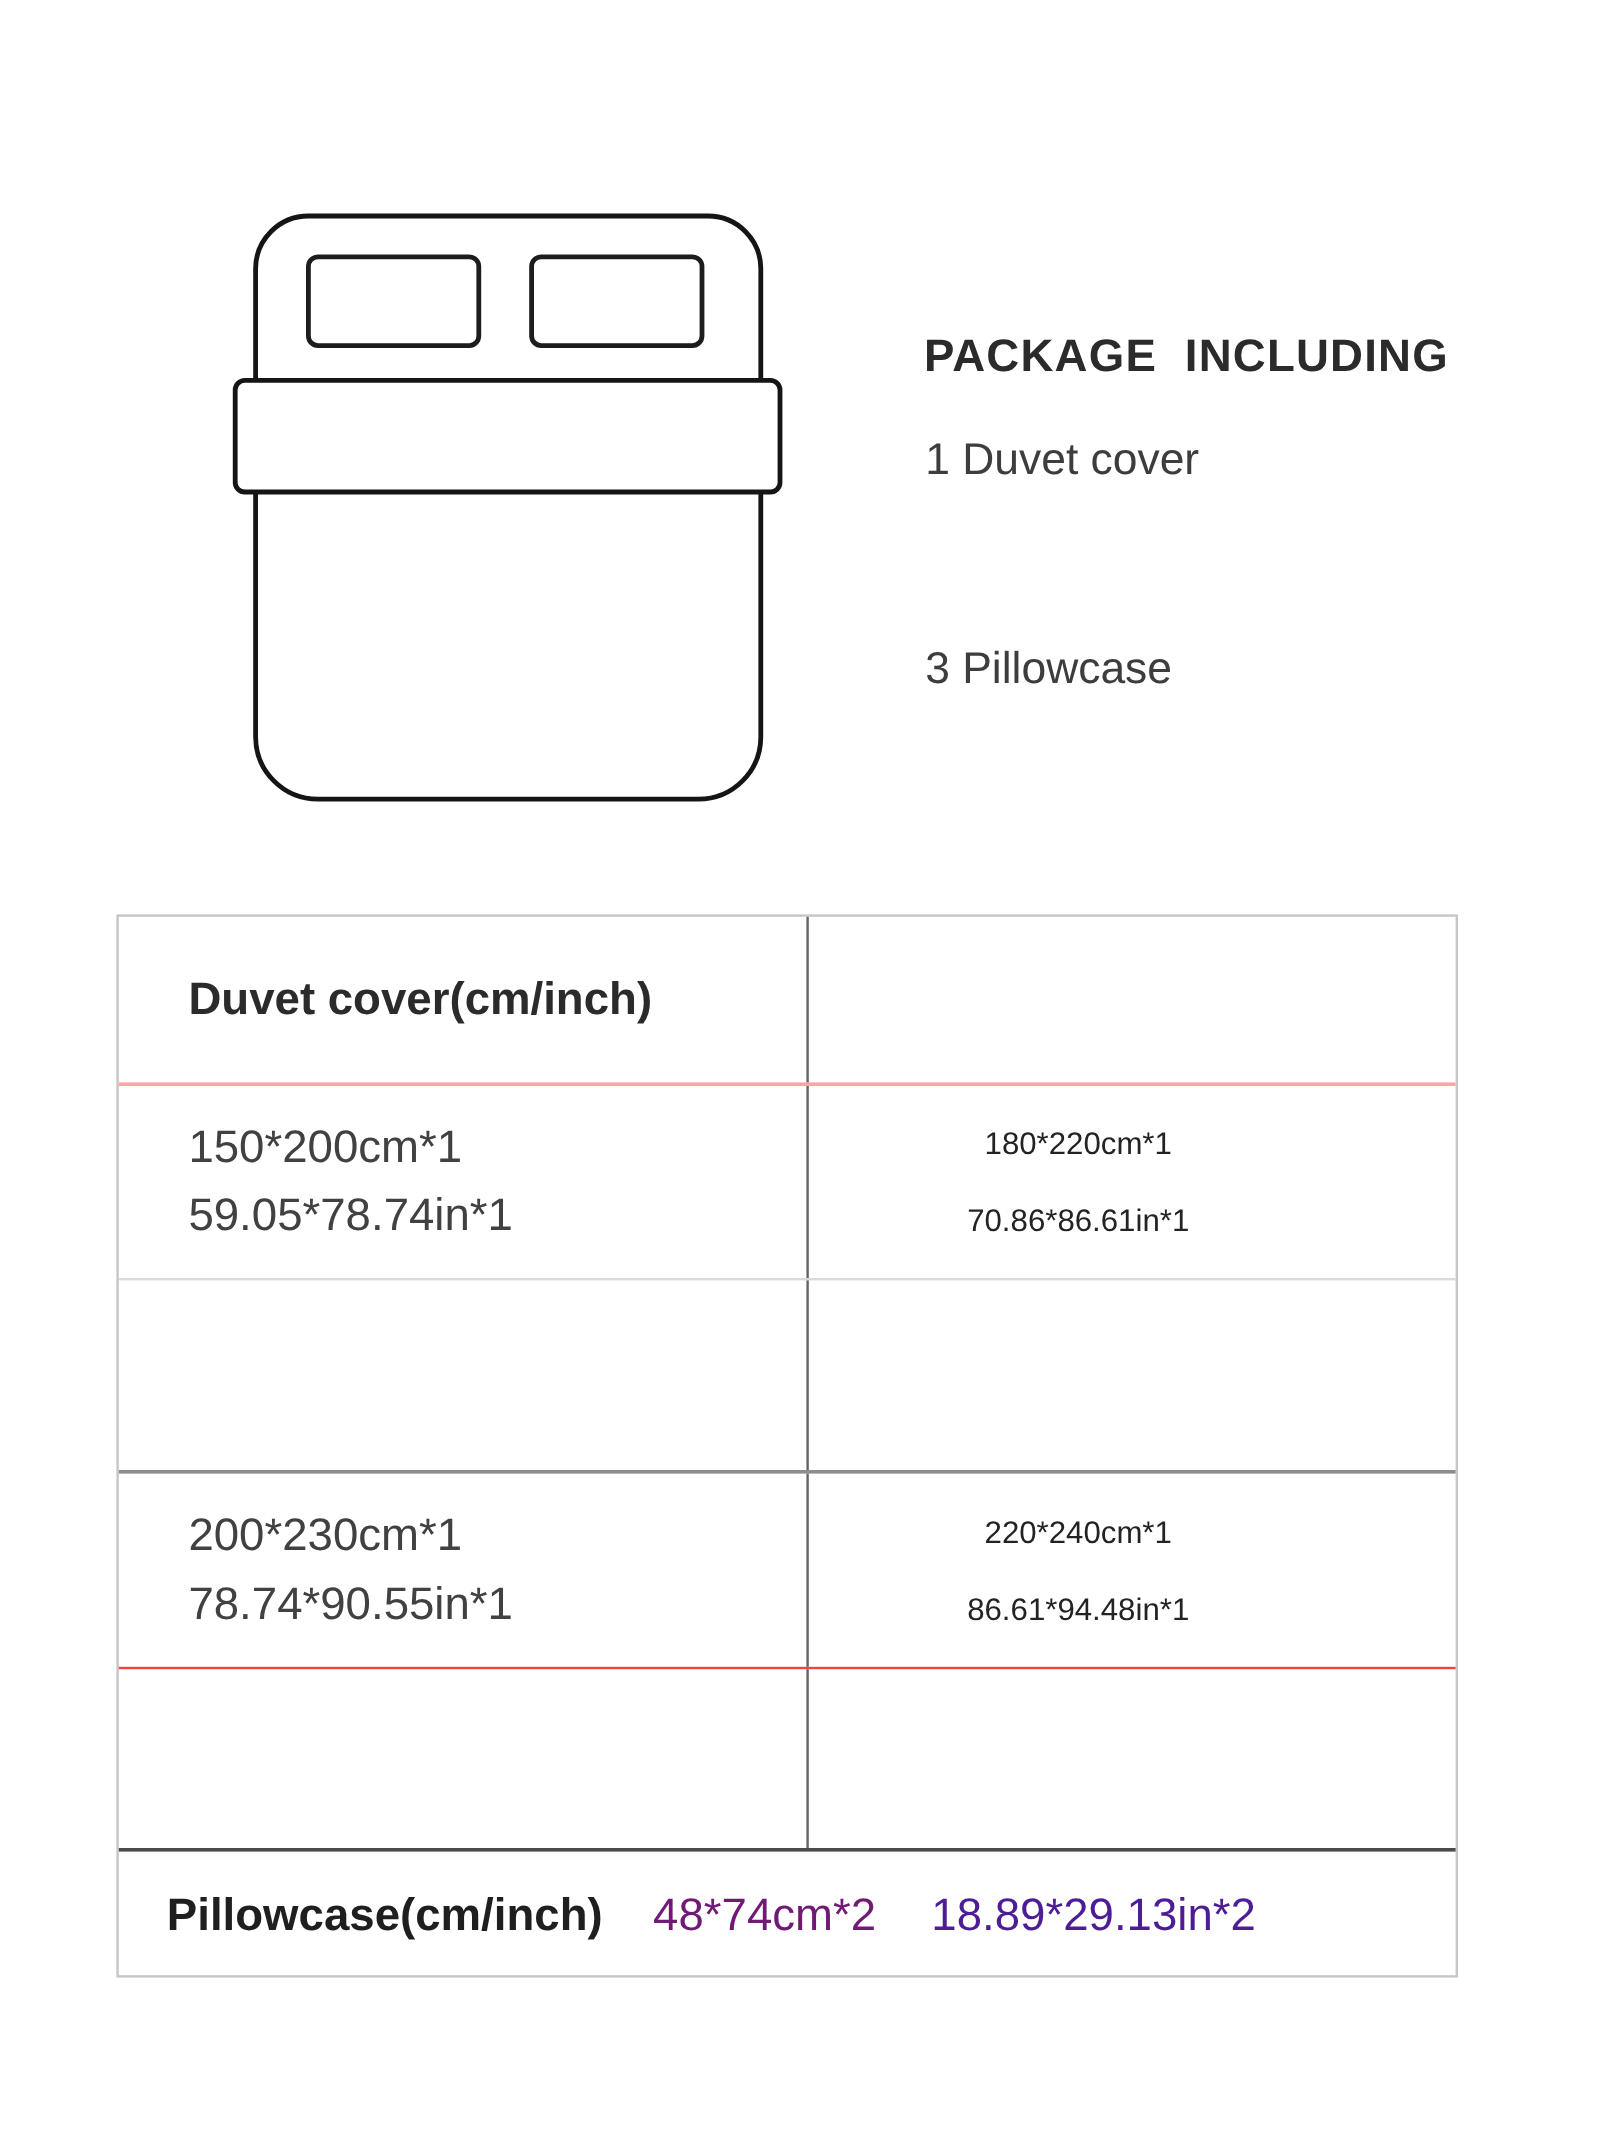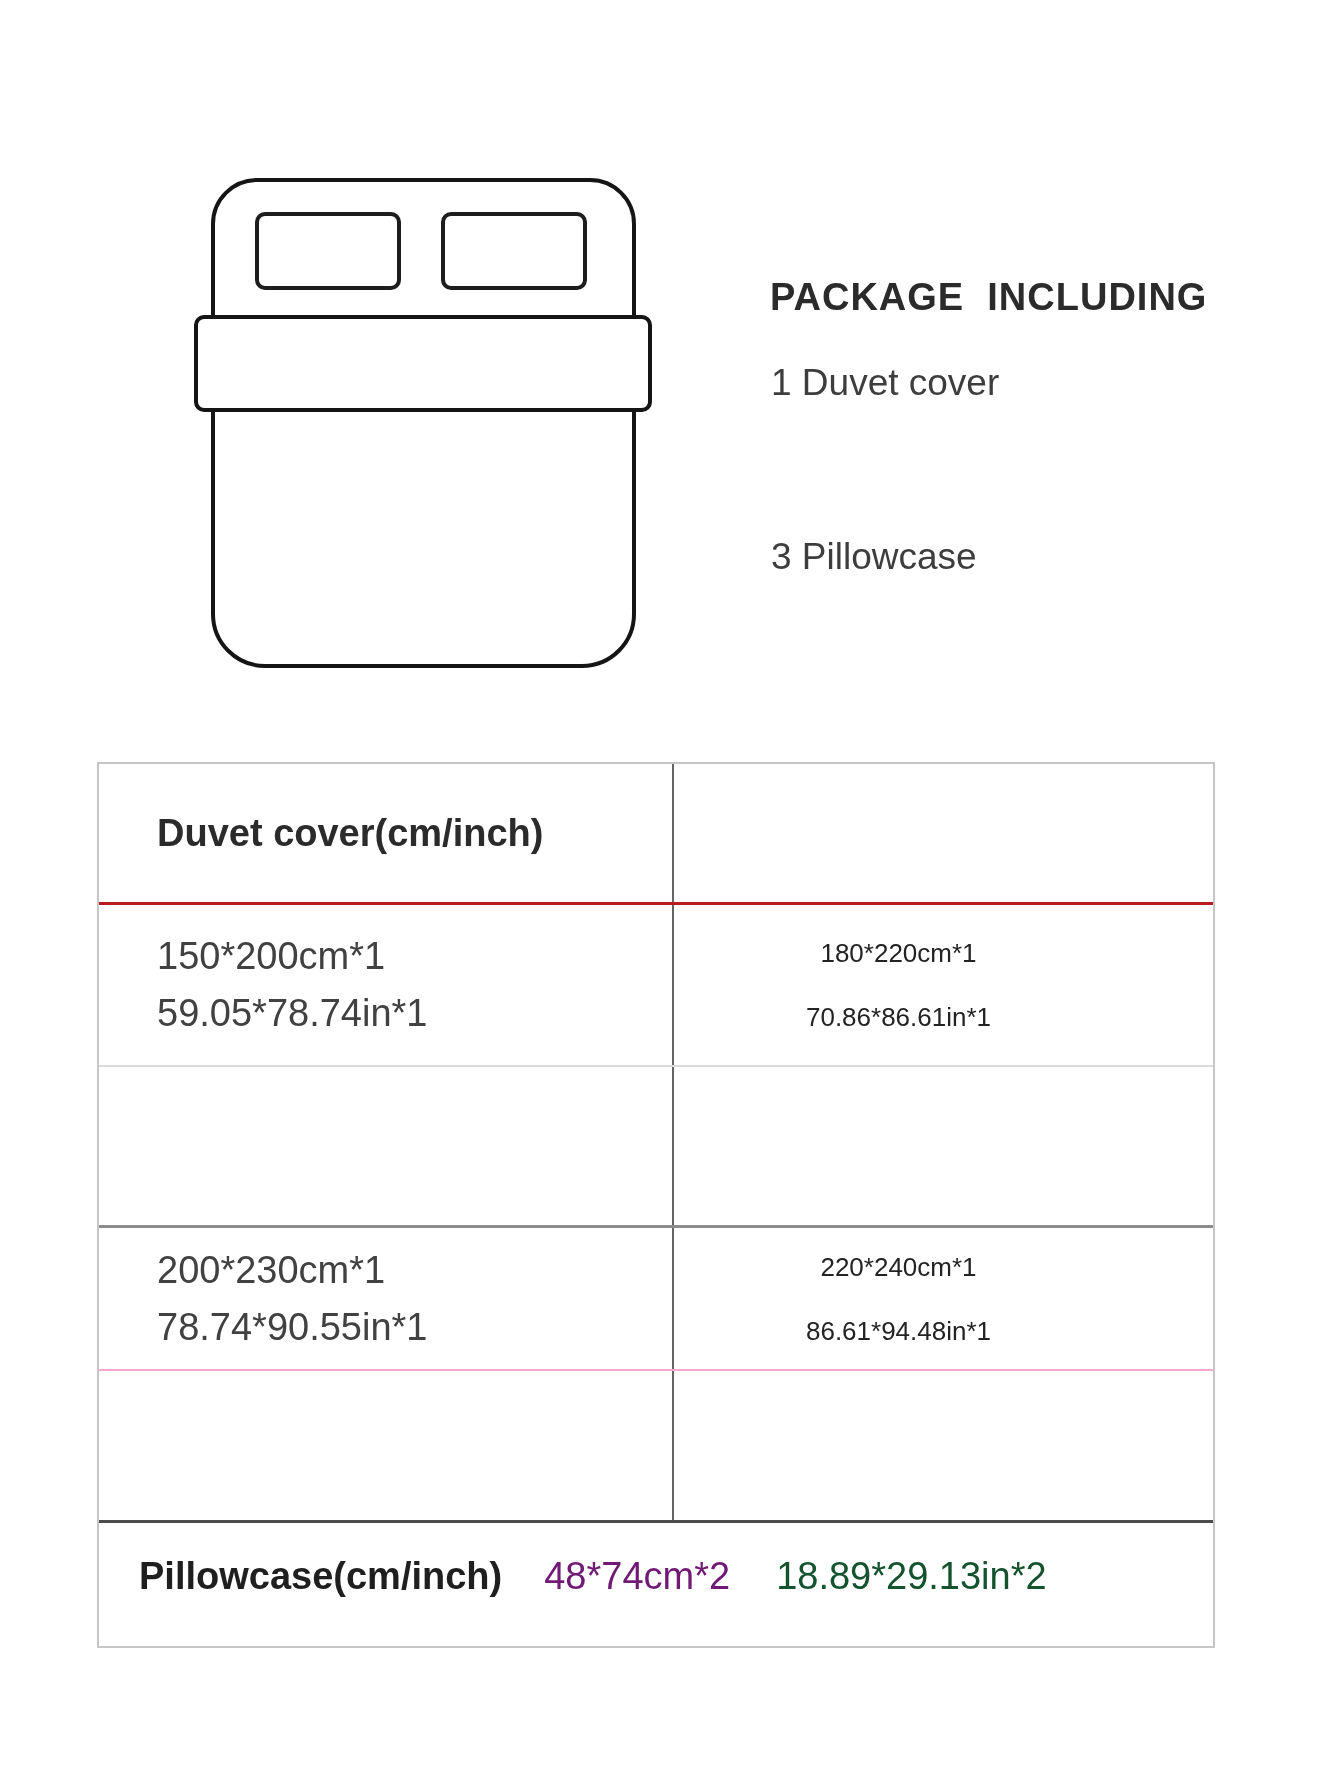--- a/index.html
+++ b/index.html
@@ -32,42 +32,42 @@
     position:absolute;left:771px;font-size:37px;font-weight:400;color:#3d3d3d;
   }
   .package-item.first{top:362px;}
   .package-item.second{top:536px;}
   
   .size-table{
     position:absolute;left:97px;top:762px;width:1118px;height:886px;
     border:2px solid #c6c6c6;background:#ffffff;
   }
   .t-row{display:flex;width:100%;}
-  .t-row.header{height:141px;border-bottom:3px solid #b91c1c;}
+  .t-row.header{height:141px;border-bottom:3px solid #fca5a5;}
   .t-row.data1 {height:162px;border-bottom:2px solid #dadada;}
   .t-row.empty1{height:161px;border-bottom:3px solid #8c8c8c;}
-  .t-row.data2 {height:143px;border-bottom:2px solid #f9a8d4;}
+  .t-row.data2 {height:163px;border-bottom:2px solid #ef4444;}
   .t-row.empty2{height:152px;border-bottom:3px solid #4c4c4c;}
   .t-row.pillowrow{height:107px;align-items:center;padding-left:40px;}
   .cell-left{
     width:575px;height:100%;border-right:2px solid #646464;
     display:flex;flex-direction:column;justify-content:center;
     padding-left:58px;
   }
   .cell-right{
     flex:1;height:100%;
     display:flex;flex-direction:column;justify-content:center;align-items:center;
     padding-right:90px;
   }
   .hdr-text{font-size:38px;font-weight:700;color:#2b2b2b;}
   .cm-left,.in-left{font-size:38px;line-height:57px;color:#414141;}
   .cm-right,.in-right{font-size:26px;line-height:64px;color:#232323;}
   .pillow-label{font-size:38px;font-weight:700;color:#1f1f1f;}
   .pillow-cm{font-size:38px;color:#701a75;margin-left:42px;}
-  .pillow-in{font-size:38px;color:#14532d;margin-left:46px;}
+  .pillow-in{font-size:38px;color:#4c1d95;margin-left:46px;}
 </style>
 </head>
 <body>
 
 <div class="canvas">
 
   <div class="bed-outline">
     
   </div>
   <div class="pillow left"></div>

